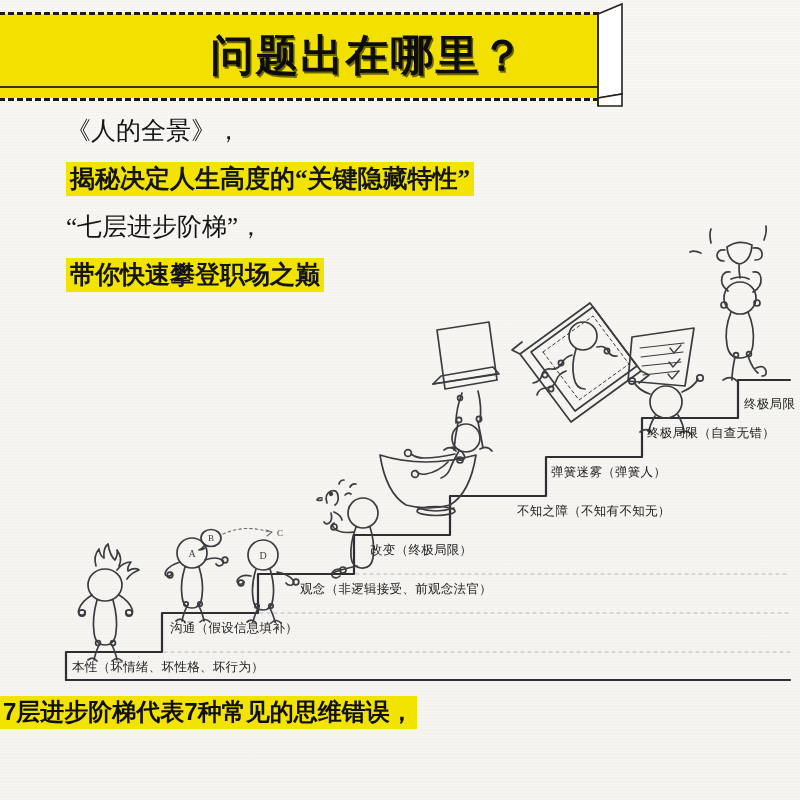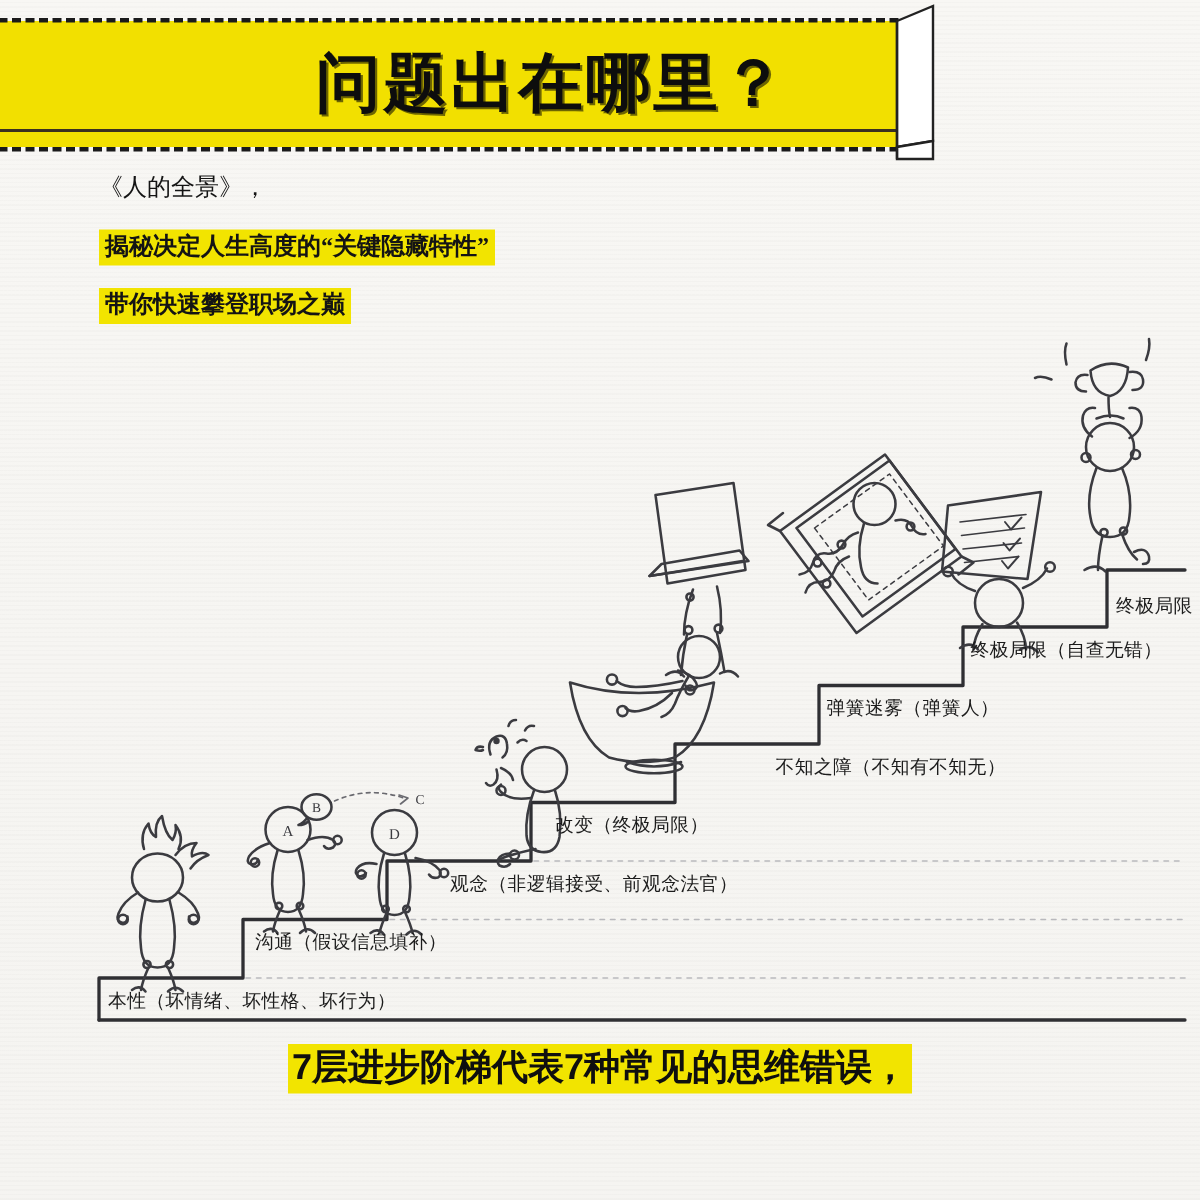--- a/index.html
+++ b/index.html
@@ -49,21 +49,21 @@
     font-weight:bold;font-size:43px;color:#0d0d0d;
     letter-spacing:2px;
     text-shadow:1.5px 1.5px 0 rgba(0,0,0,0.55);
     padding-left:150px;box-sizing:border-box;
   }
 
   
   .intro{position:absolute;left:66px;top:118px;width:520px;}
   .intro-line{
     font-family:"Liberation Serif","DejaVu Serif",serif;
-    font-size:16px;color:#141414;line-height:1.0;
+    font-size:25px;color:#141414;line-height:1.0;
     margin-bottom:23px;white-space:nowrap;
   }
   .intro-line .hl{
     background:#f2e400;
     padding:3px 4px 4px 4px;
     box-decoration-break:clone;
     -webkit-box-decoration-break:clone;
   }
   .intro-line.bold{font-weight:bold;}
 
@@ -73,21 +73,21 @@
   .step-label{
     position:absolute;
     font-family:"Liberation Serif","DejaVu Serif",serif;
     font-size:12.5px;color:#1c1c1c;
     white-space:nowrap;letter-spacing:0.3px;
   }
 
   
   .caption{position:absolute;left:0;top:700px;width:800px;}
   .cap-line{
-    text-align:center;
+    text-align:left;
     font-family:"Liberation Sans","DejaVu Sans",sans-serif;
     font-weight:bold;font-size:24px;color:#0f0f0f;
     line-height:1.0;margin-bottom:22px;white-space:nowrap;
   }
   .cap-line .hl{
     background:#f2e400;padding:2px 3px 4px 3px;
     box-decoration-break:clone;-webkit-box-decoration-break:clone;
   }
 </style>
 </head>
@@ -109,20 +109,23 @@
 
   <div class="banner-title">问题出在哪里？</div>
 </div>
 
 <div class="intro">
   <div class="intro-line">
     <span>《人的全景》，</span>
   </div>
   <div class="intro-line bold">
     <span class="hl">揭秘决定人生高度的“关键隐藏特性”</span>
+  </div>
+  <div class="intro-line">
+    <span>“七层进步阶梯”，</span>
   </div>
   <div class="intro-line bold">
     <span class="hl">带你快速攀登职场之巅</span>
   </div>
 </div>
 
 <svg id="stairs" viewBox="0 0 800 800">
   <g fill="none" stroke="#3b3b40" stroke-width="1.7" stroke-linecap="round" stroke-linejoin="round">
 
     <g stroke="#b9b9bd" stroke-width="1.1" stroke-dasharray="3 4">

